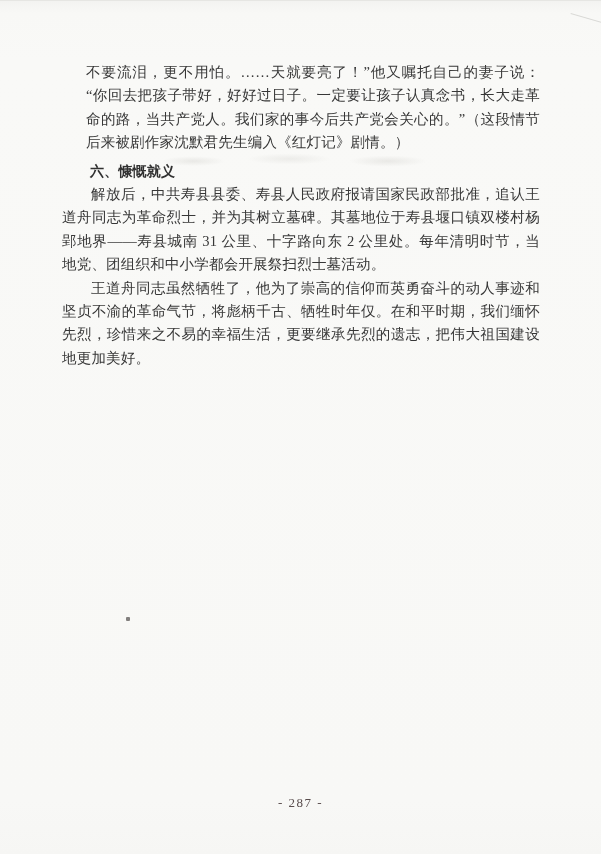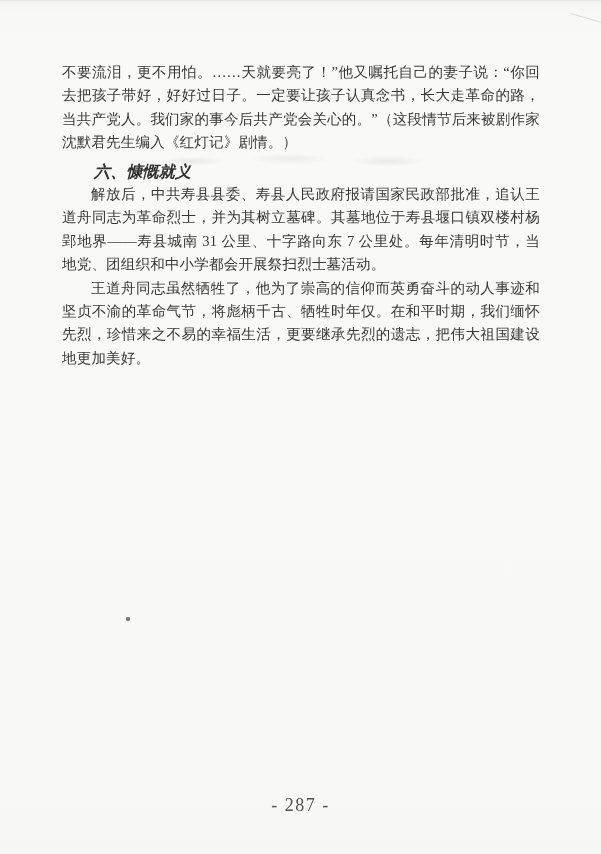--- a/index.html
+++ b/index.html
@@ -52,62 +52,62 @@
     text-align: justify;
     text-align-last: left;
     letter-spacing: 0.2px;
   }
   .para {
     margin: 0;
     text-indent: 2em;
   }
   .para.no-indent {
     text-indent: 0;
+    margin-left: 24px;
   }
   .heading {
     margin: 5px 0 0 0;
-    font-size: 16px;
+    font-size: 14px;
     font-weight: bold;
     text-indent: 2em;
     color: #303030;
-    font-style: italic;
   }
   .speck {
     position: absolute;
     left: 126px;
     top: 616px;
     width: 4px;
     height: 4px;
     background: #6d6a68;
     border-radius: 1px;
     opacity: 0.85;
   }
   .footer {
     position: absolute;
     left: 0;
     top: 794px;
     width: 100%;
     text-align: center;
-    font-size: 18px;
+    font-size: 13px;
     letter-spacing: 1.5px;
     color: #584c4c;
   }
 </style>
 </head>
 <body>
 
 <div class="page">
 
   <div class="scratch"></div>
   <div class="ghost-bleed"></div>
 
   <div class="text-block">
     <p class="para no-indent">不要流泪，更不用怕。……天就要亮了！”他又嘱托自己的妻子说：“你回去把孩子带好，好好过日子。一定要让孩子认真念书，长大走革命的路，当共产党人。我们家的事今后共产党会关心的。”（这段情节后来被剧作家沈默君先生编入《红灯记》剧情。）</p>
     <h3 class="heading">六、慷慨就义</h3>
-    <p class="para">解放后，中共寿县县委、寿县人民政府报请国家民政部批准，追认王道舟同志为革命烈士，并为其树立墓碑。其墓地位于寿县堰口镇双楼村杨郢地界——寿县城南 31 公里、十字路向东 7 公里处。每年清明时节，当地党、团组织和中小学都会开展祭扫烈士墓活动。</p>
+    <p class="para">解放后，中共寿县县委、寿县人民政府报请国家民政部批准，追认王道舟同志为革命烈士，并为其树立墓碑。其墓地位于寿县堰口镇双楼村杨郢地界——寿县城南 31 公里、十字路向东 2 公里处。每年清明时节，当地党、团组织和中小学都会开展祭扫烈士墓活动。</p>
     <p class="para">王道舟同志虽然牺牲了，他为了崇高的信仰而英勇奋斗的动人事迹和坚贞不渝的革命气节，将彪柄千古、牺牲时年仅。在和平时期，我们缅怀先烈，珍惜来之不易的幸福生活，更要继承先烈的遗志，把伟大祖国建设地更加美好。</p>
   </div>
 
   <div class="speck"></div>
 
   <div class="footer">
     <span>- 287 -</span>
   </div>
 
 </div>

